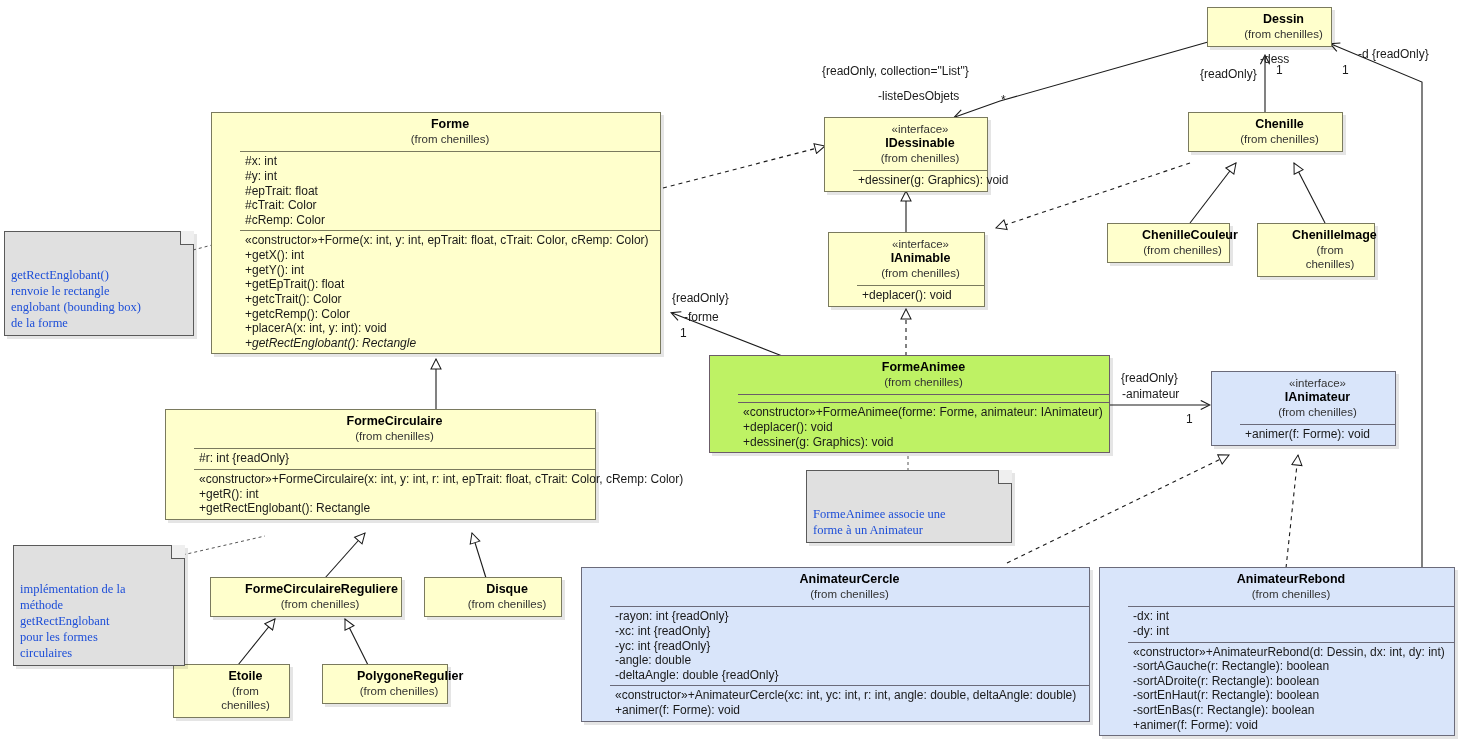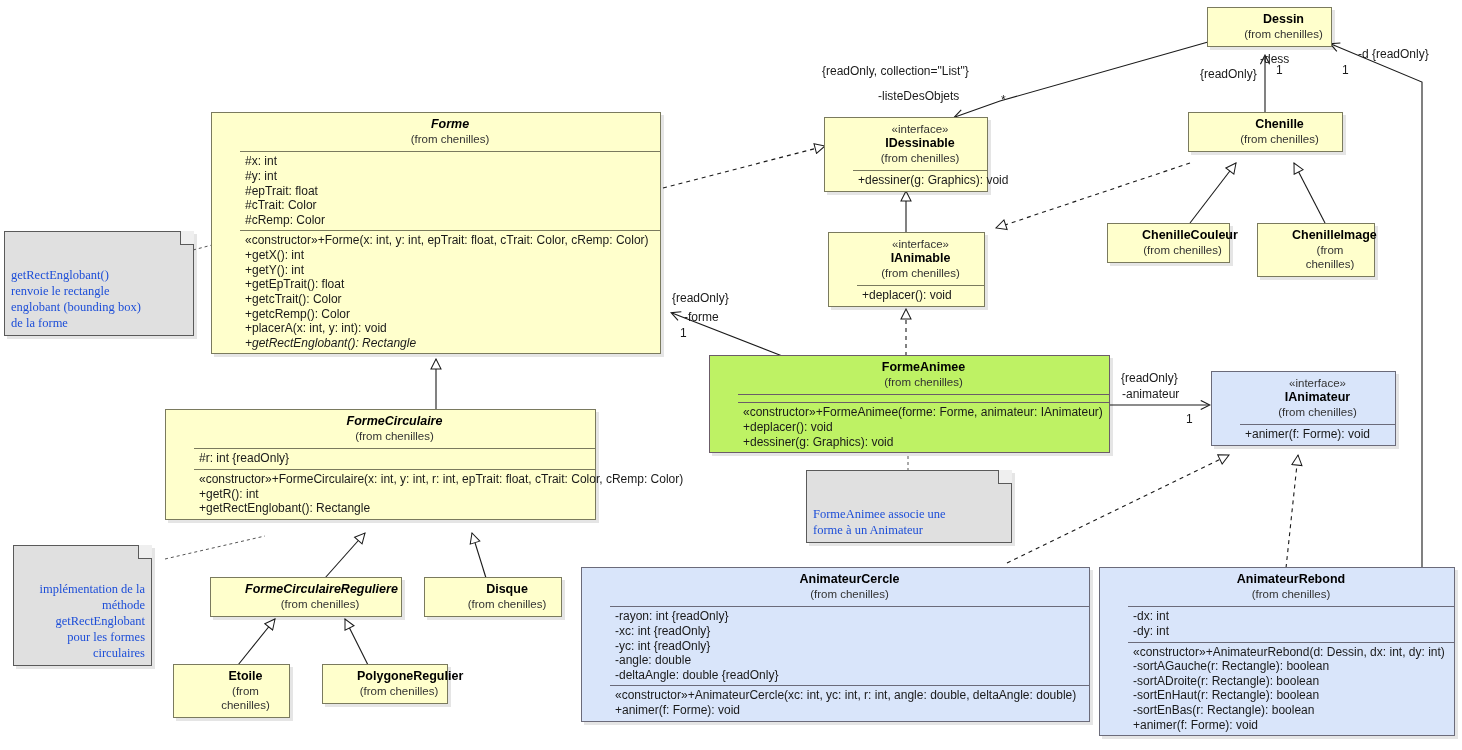--- a/index.html
+++ b/index.html
@@ -49,21 +49,21 @@
     font-size: 11.5px;
     font-weight: normal;
     color: #333;
   }
   .cname {
     display: block;
     font-weight: bold;
     font-size: 12.5px;
     color: #000;
   }
-  .cname.abstract { font-style: italic; }
+  .cname.abstract { }
   .pkg {
     display: block;
     font-size: 11.5px;
     color: #333;
   }
   .compartment {
     border-top: 1px solid #7a7a5e;
     padding: 2px 5px 3px 5px;
   }
   .blue .compartment { border-top-color: #6b6b7a; }
@@ -384,21 +384,21 @@
   </div>
 
   <div class="note" style="left:4px; top:231px; width:190px;">
     <span class="note-fold"></span>
     <span>getRectEnglobant()
 renvoie le rectangle
 englobant (bounding box)
 de la forme</span>
   </div>
 
-  <div class="note" style="left:13px; top:545px; width:139px;text-align:right;">
+  <div class="note" style="left:13px; top:545px; width:172px;">
     <span class="note-fold"></span>
     <span>implémentation de la
 méthode
 getRectEnglobant
 pour les formes
 circulaires</span>
   </div>
 
   <div class="note" style="left:806px; top:470px; width:206px;">
     <span class="note-fold"></span>

